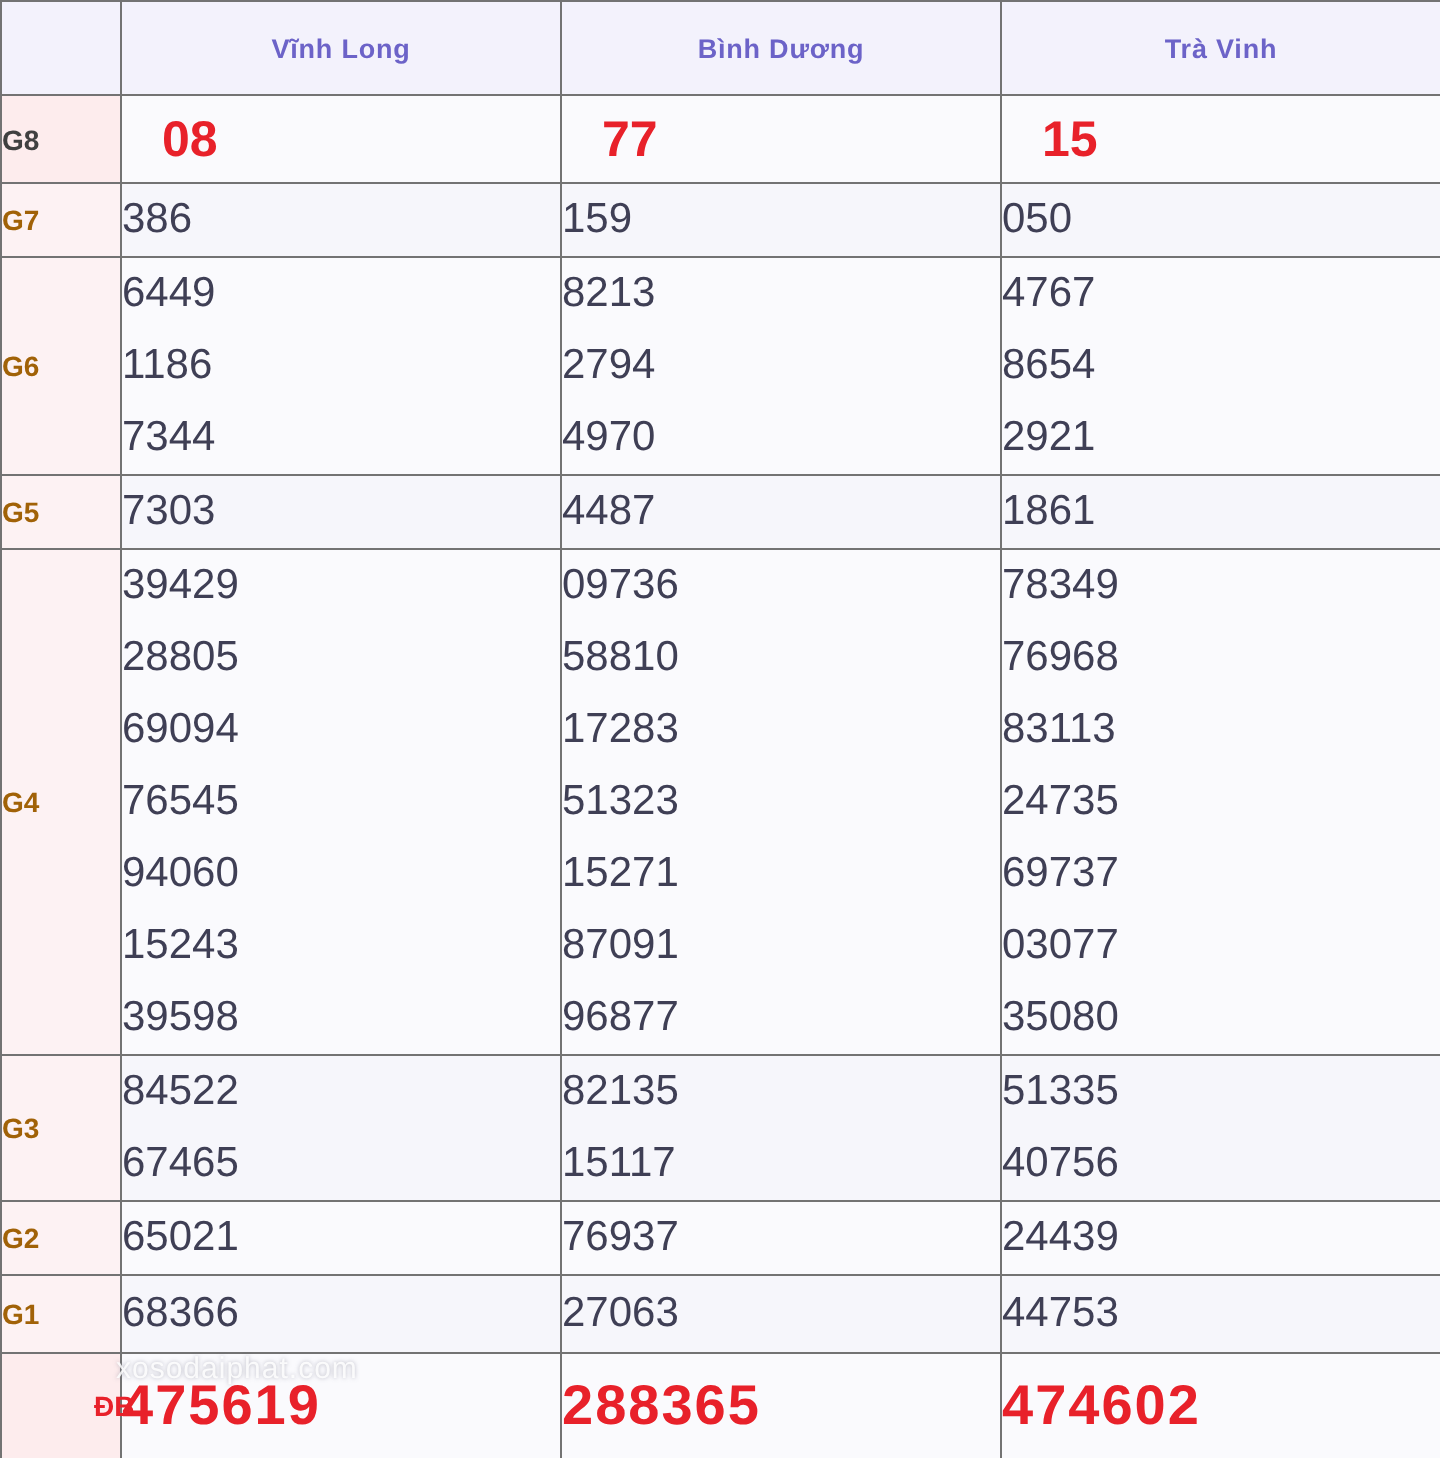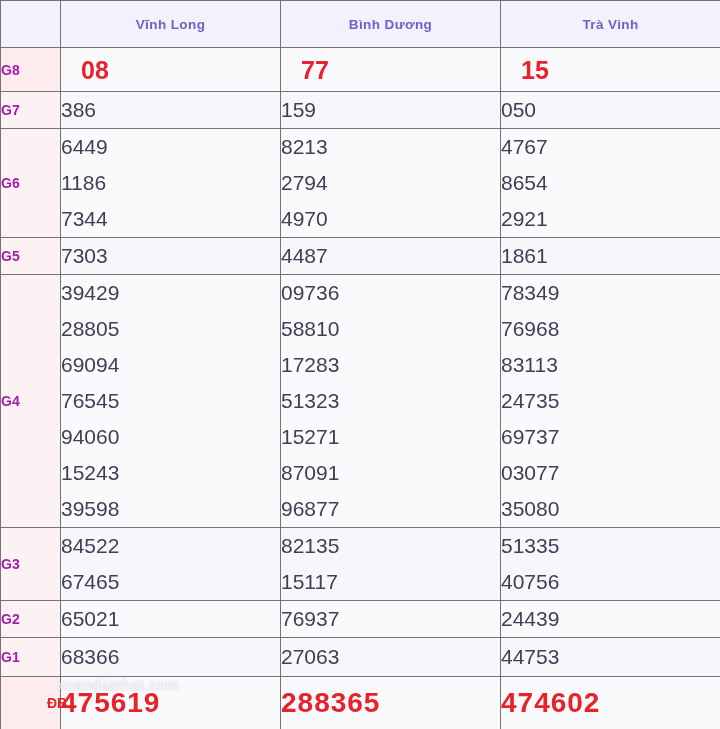--- a/index.html
+++ b/index.html
@@ -32,21 +32,21 @@
     font-weight: bold;
     letter-spacing: 0.4px;
     height: 46px;
     padding: 0;
   }
   thead th.corner {
     background: #f3f2fc;
   }
   td.row-label {
     background: #fdf2f3;
-    color: #a21caf;
+    color: #a16207;
     font-size: 14px;
     font-weight: bold;
     padding: 0;
   }
   td.prize-cell {
     background: #fafafd;
     color: #3f3f55;
     font-size: 21px;
     padding: 0;
   }
@@ -60,21 +60,21 @@
   td.special {
     color: #e8212a;
     font-size: 25px;
     font-weight: bold;
     height: 43px;
     padding-left: 20px;
   }
   td.g1-row { height: 38px; }
   tr.special-row td.row-label {
     background: #fdeced;
-    color: #a21caf;
+    color: #404040;
     margin-top: 46px;
   }
   tr.last-row td {
     height: 52px;
   }
   tr.last-row td.prize-cell {
     color: #e8212a;
     font-size: 28px;
     font-weight: bold;
     letter-spacing: 1px;

